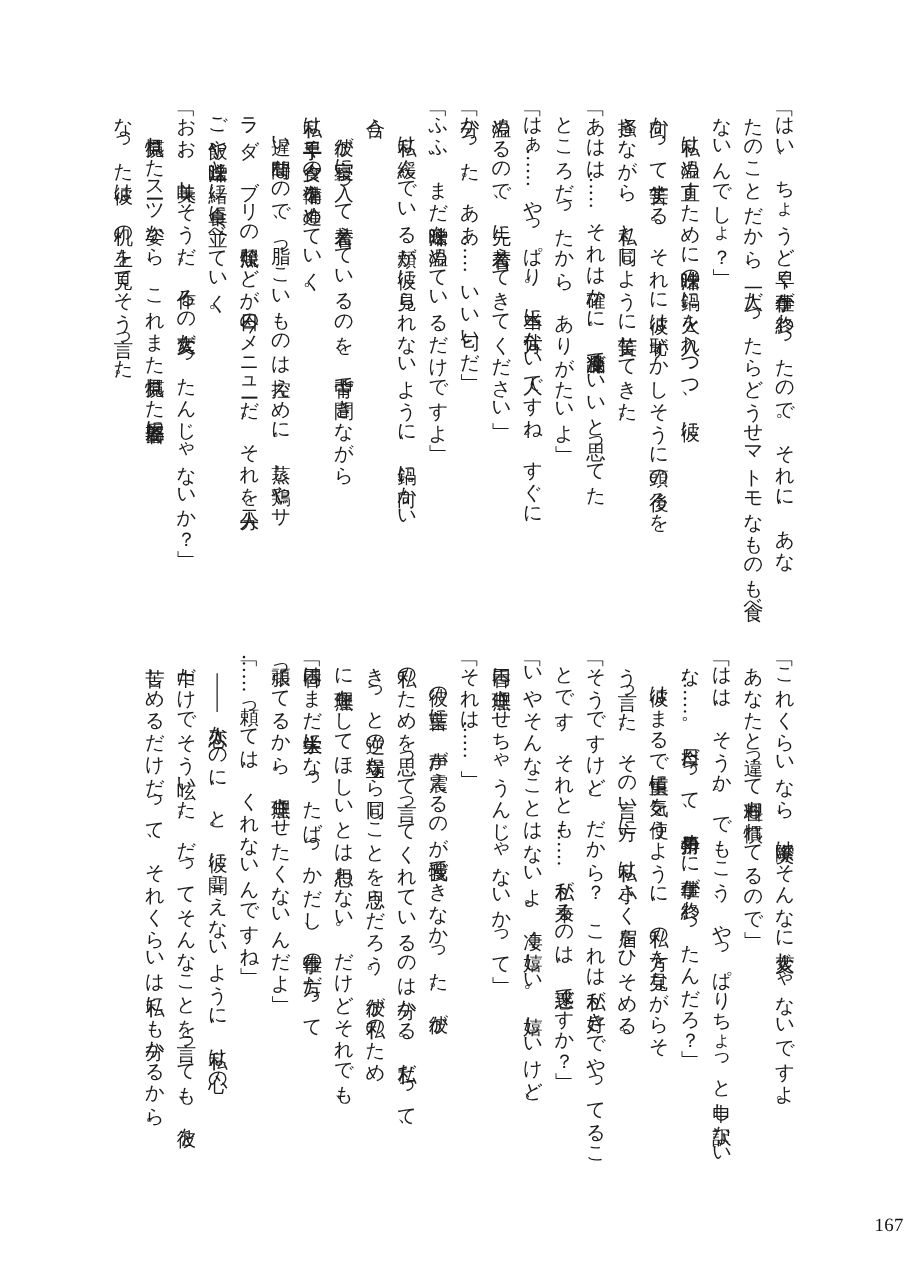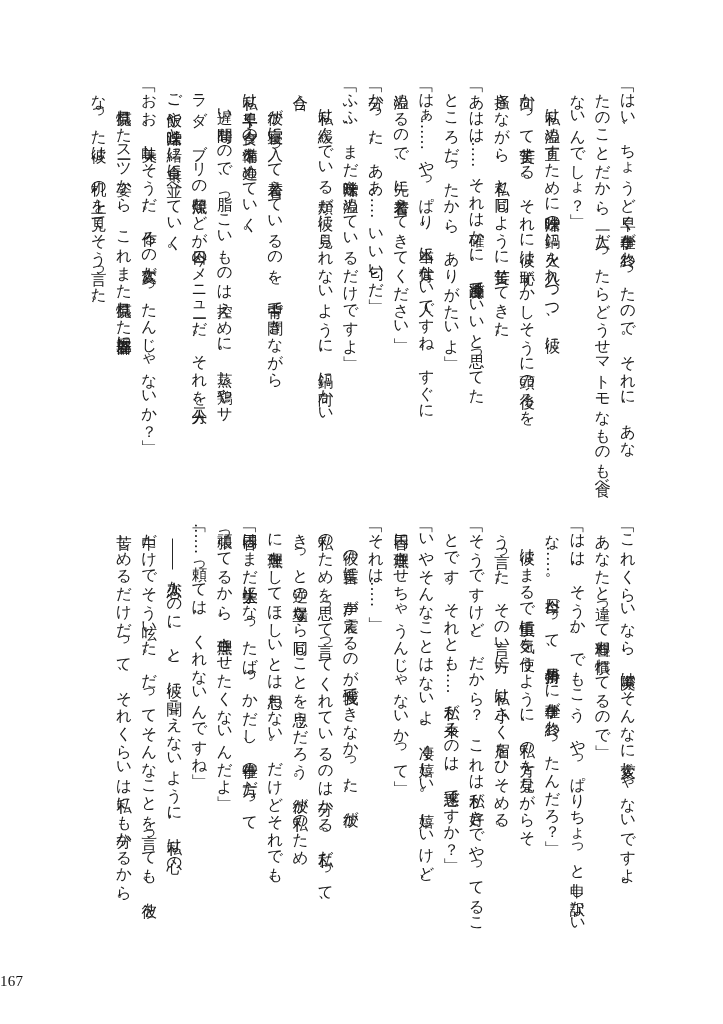--- a/index.html
+++ b/index.html
@@ -33,21 +33,21 @@
       display: block;
       white-space: nowrap;
       margin: 0;
       padding: 0;
     }
     .page-number {
       position: absolute;
       left: 0;
       width: 723px;
       top: 973px;
-      text-align: left;
+      text-align: right;
       font-family: "Liberation Serif", "DejaVu Serif", serif;
       font-size: 15px;
       color: #111111;
       letter-spacing: 0.3px;
     }
   </style>
 </head>
 <body>
 
 <div class="page">

